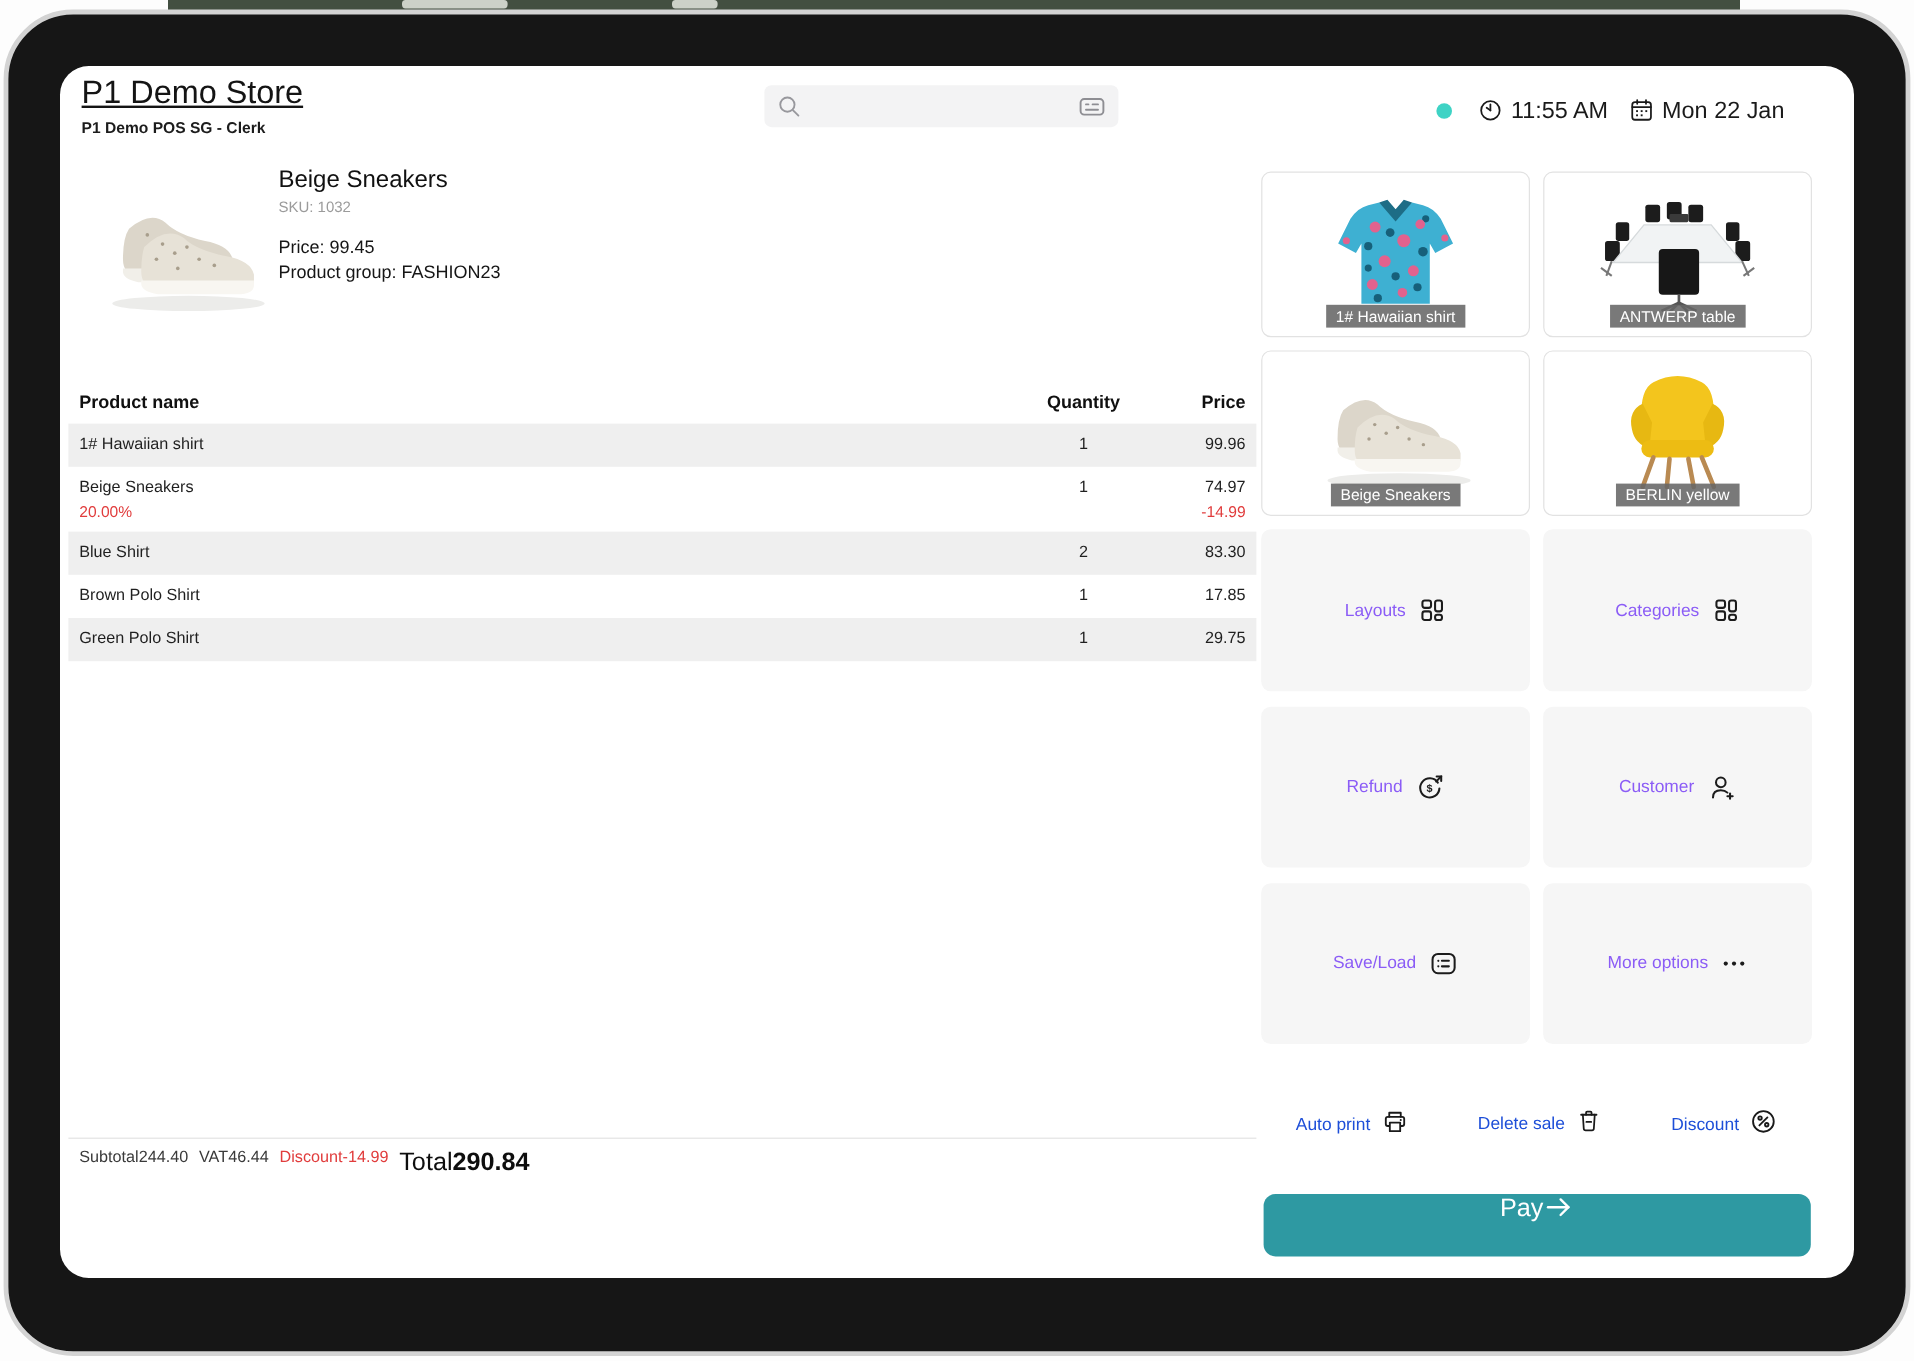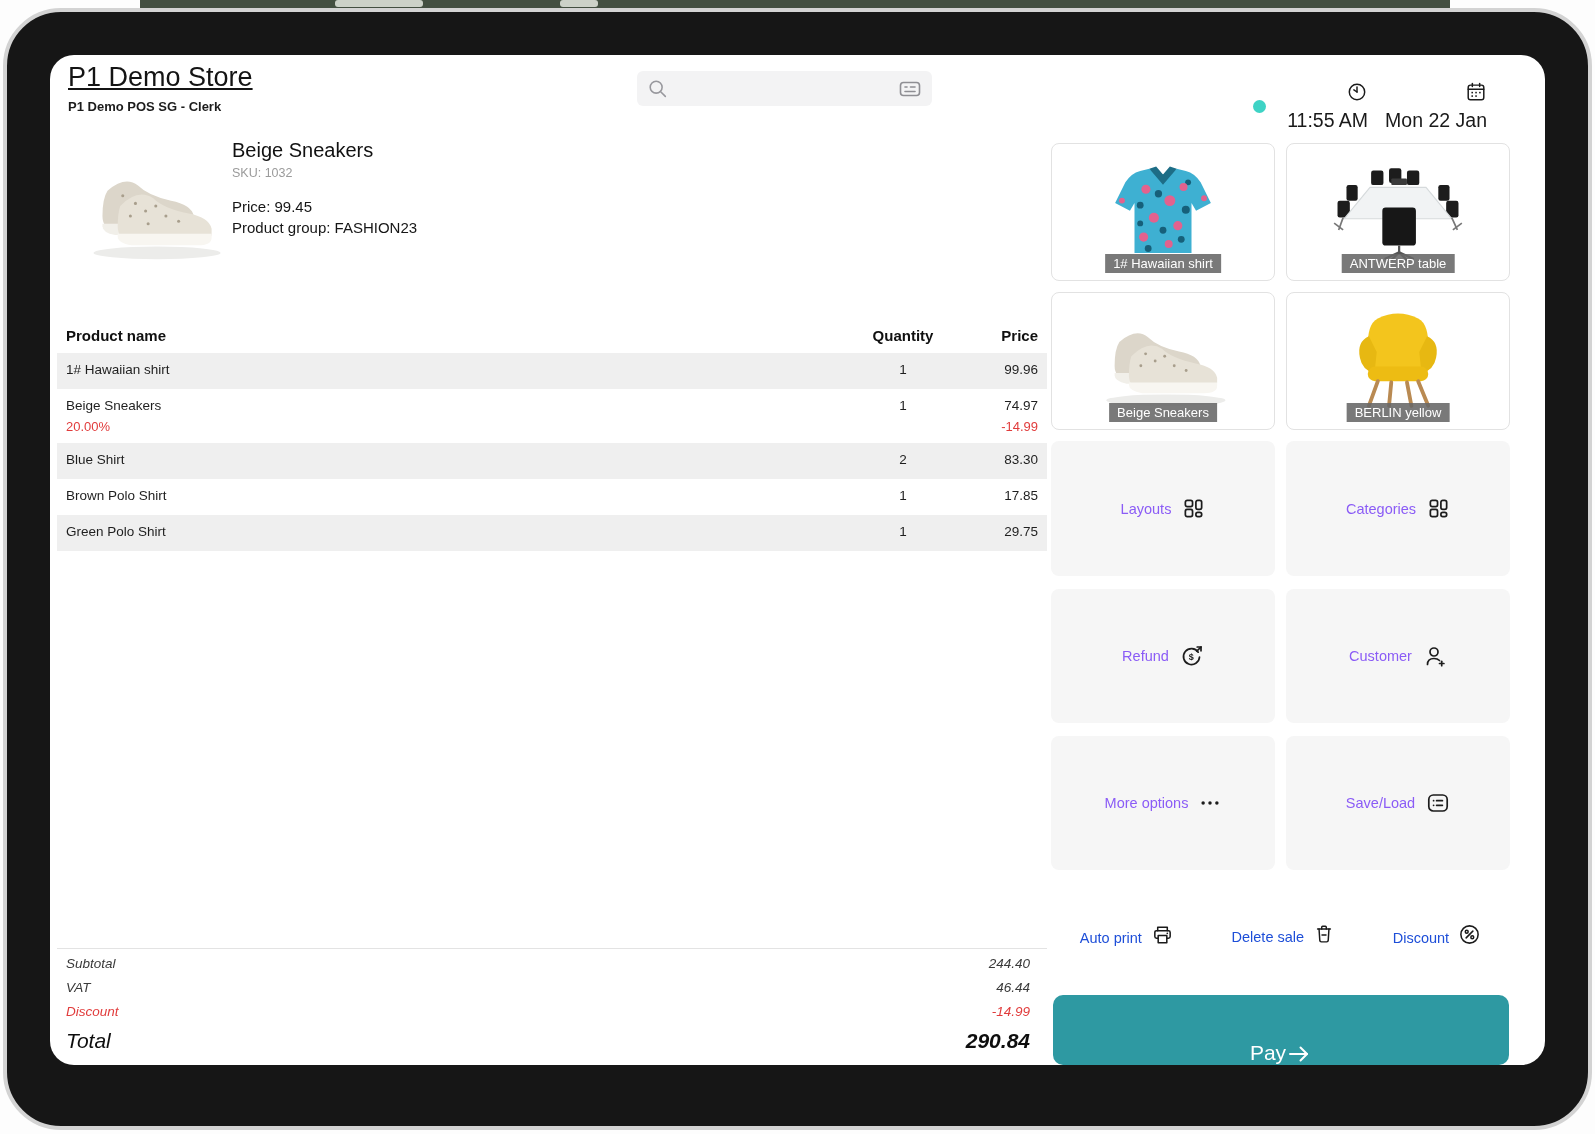--- a/index.html
+++ b/index.html
@@ -25,21 +25,21 @@
   .store-sub   { position:absolute; left:18px; top:44px; font-size:13px; font-weight:600; color:#1c1c1c; }
 
   .search-bar { position:absolute; left:587px; top:16px; width:295px; height:35px;
     background:#f3f3f4; border-radius:6px; display:flex; align-items:center; padding:0 10px; }
   .search-bar input { flex:1; border:none; outline:none; background:transparent;
     font-size:15px; color:#222; margin:0 8px; min-width:0; }
 
   .status-area { position:absolute; right:58px; top:26px; display:flex; align-items:center;
     gap:17px; font-size:19.5px; color:#1a1a1a; }
   .status-dot { width:13px; height:13px; border-radius:50%; background:#3ed3c5; margin-right:4px; }
-  .status-item { display:flex; align-items:flex-end; gap:6px;flex-direction:column; }
+  .status-item { display:flex; align-items:flex-start; gap:6px; }
 
   
   .product-image { position:absolute; left:22px; top:100px; width:165px; height:112px; }
   .product-info  { position:absolute; left:182px; top:84px; }
   .pi-name  { font-size:20px; color:#111; }
   .pi-sku   { font-size:12.5px; color:#9b9b9b; margin-top:4px; }
   .pi-price { font-size:15px; color:#161616; margin-top:18px; }
   .pi-group { font-size:15px; color:#161616; margin-top:4px; }
 
   
@@ -48,21 +48,21 @@
     font-weight:700; font-size:15px; color:#101010; }
   .c-name { flex:1; } .c-qty { width:110px; text-align:center; } .c-price { width:80px; text-align:right; }
   .crow { display:flex; padding:8px 9px; min-height:36px; align-items:flex-start;
     font-size:13.5px; line-height:1.3; color:#1f1f1f; }
   .crow.gray { background:#efefef; }
   .crow.tall { min-height:52px; }
   .disc { color:#e13c3c; font-size:13px; margin-top:4px; }
 
   
   .totals-divider { position:absolute; left:7px; top:893px; width:990px; height:1px; background:#e3e3e3; }
-  .totals { position:absolute; left:16px; top:901px; width:964px; display:flex; flex-direction:column; gap:9px;font-style:italic; }
+  .totals { position:absolute; left:16px; top:901px; width:964px; display:flex; flex-direction:row; gap:9px; }
   .trow { display:flex; justify-content:space-between; font-size:13.5px; color:#3a3a3a; }
   .trow.red { color:#e13c3c; }
   .trow.grand { font-size:21px; color:#0e0e0e; margin-top:1px; }
   .trow.grand .tval { font-weight:600; }
 
   
   .tiles-grid { position:absolute; left:1001px; top:88px; display:grid;
     grid-template-columns:224px 224px; grid-auto-rows:138px; gap:11px; }
   .tile { position:relative; background:#fff; border:1px solid #e2e2e2; border-radius:8px;
     display:flex; align-items:center; justify-content:center; cursor:pointer; }
@@ -76,23 +76,23 @@
     justify-content:center; gap:11px; font-size:14.5px; color:#8b5cf6; cursor:pointer;
     font-family:inherit; }
 
   
   .quick-actions { position:absolute; left:1001px; top:862px; width:459px; height:34px;
     display:flex; justify-content:space-around; align-items:center; }
   .qa { display:flex; align-items:flex-end; gap:9px; font-size:14.5px; color:#1d4ed8;
     background:none; border:none; cursor:pointer; font-family:inherit; }
 
   
-  .pay { position:absolute; left:1003px; top:940px; width:456px; height:70px; border:none;
+  .pay { position:absolute; left:1003px; top:940px; width:456px; height:52px; border:none;
     border-radius:10px; background:#2e99a2; color:#fff; font-size:21px; display:flex;
-    align-items:flex-end; justify-content:center; cursor:pointer; font-family:inherit; }
+    align-items:flex-start; justify-content:center; cursor:pointer; font-family:inherit; }
 
   svg { display:block; }
 </style>
 </head>
 <body>
 
 <div class="stage">
   <div class="top-strip">
     <div class="tab1"></div>
     <div class="tab2"></div>
@@ -365,35 +365,35 @@
       <button class="card">
         <span>Customer</span>
         <svg width="24" height="24" viewBox="0 0 24 24" fill="none" stroke="#1c1c1c" stroke-width="1.7" stroke-linecap="round">
           <circle cx="11" cy="8" r="4"></circle>
           <path d="M4.5,20.5 Q4.5,14.5 11,14.5 Q14.5,14.5 16.5,16.5"></path>
           <line x1="18.7" y1="17.3" x2="18.7" y2="21.7"></line>
             <line x1="16.5" y1="19.5" x2="20.9" y2="19.5"></line>
         </svg>
       </button>
       <button class="card">
-        <span>More options</span>
-        <svg width="22" height="22" viewBox="0 0 24 24" fill="#1c1c1c">
-          <circle cx="4.5" cy="12" r="1.9"></circle>
-            <circle cx="12" cy="12" r="1.9"></circle>
-            <circle cx="19.5" cy="12" r="1.9"></circle>
-        </svg>
-      </button>
-      <button class="card">
         <span>Save/Load</span>
         <svg width="24" height="24" viewBox="0 0 24 24" fill="none" stroke="#1c1c1c" stroke-width="1.7" stroke-linecap="round">
           <rect x="2.8" y="4" width="18.4" height="16" rx="4.5"></rect>
           <circle cx="7.6" cy="9.7" r="0.9" fill="#1c1c1c" stroke="none"></circle>
             <line x1="10.6" y1="9.7" x2="16.4" y2="9.7"></line>
           <circle cx="7.6" cy="14.3" r="0.9" fill="#1c1c1c" stroke="none"></circle>
             <line x1="10.6" y1="14.3" x2="16.4" y2="14.3"></line>
+        </svg>
+      </button>
+      <button class="card">
+        <span>More options</span>
+        <svg width="22" height="22" viewBox="0 0 24 24" fill="#1c1c1c">
+          <circle cx="4.5" cy="12" r="1.9"></circle>
+            <circle cx="12" cy="12" r="1.9"></circle>
+            <circle cx="19.5" cy="12" r="1.9"></circle>
         </svg>
       </button>
     </div>
 
     <div class="quick-actions">
       <button class="qa">
         <span>Auto print</span>
         <svg width="23" height="23" viewBox="0 0 24 24" fill="none" stroke="#1a1a1a" stroke-width="1.6" stroke-linecap="round" stroke-linejoin="round">
           <path d="M7,8 V4.5 H17 V8"></path>
           <rect x="4" y="8" width="16" height="8" rx="1.8"></rect>

